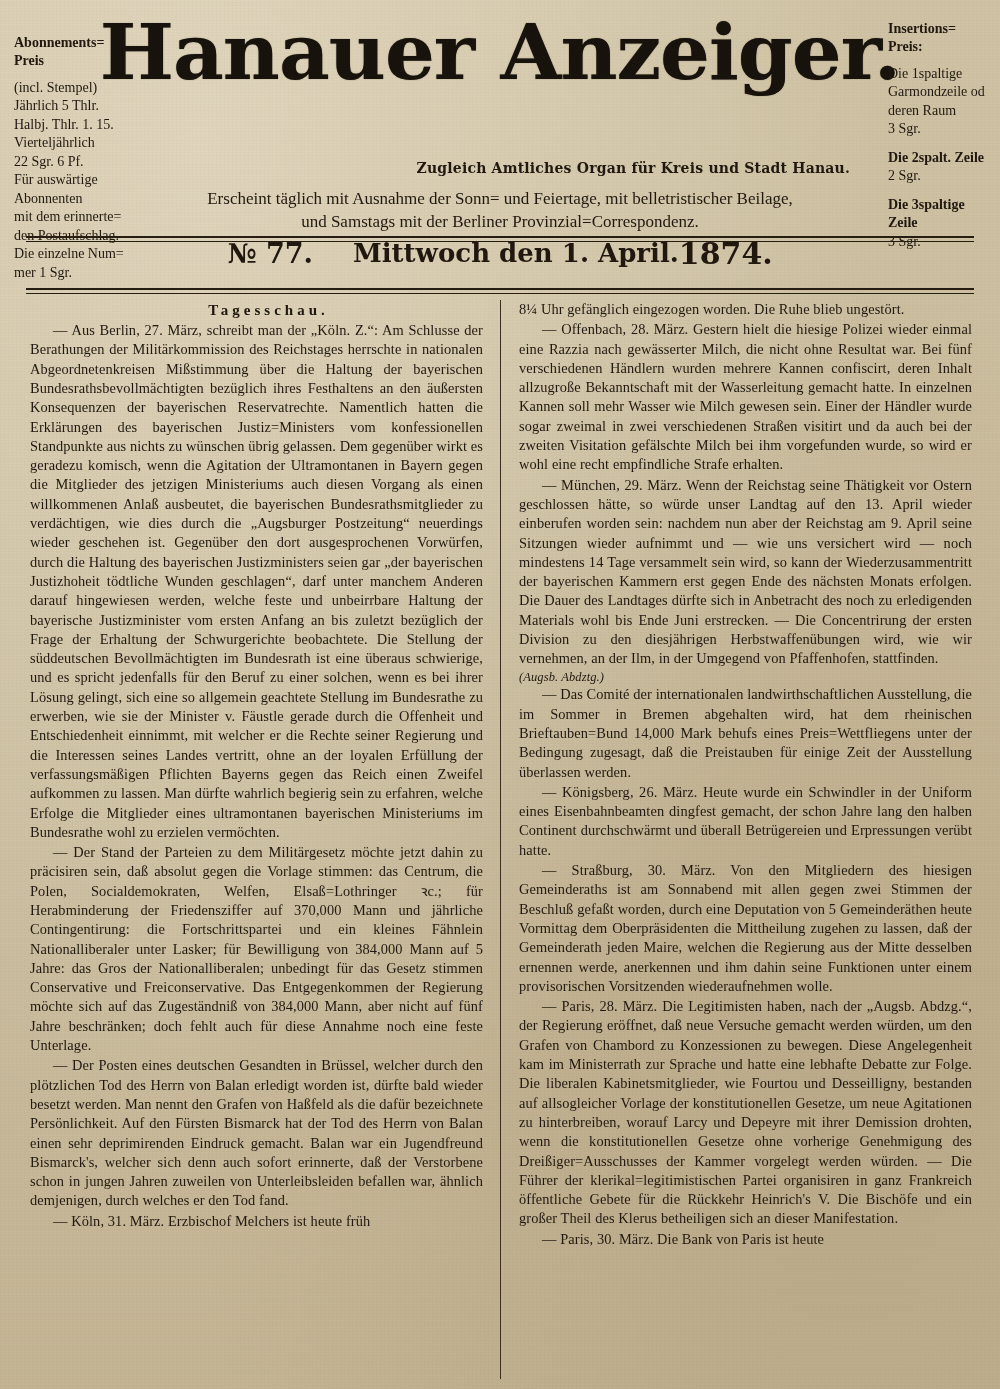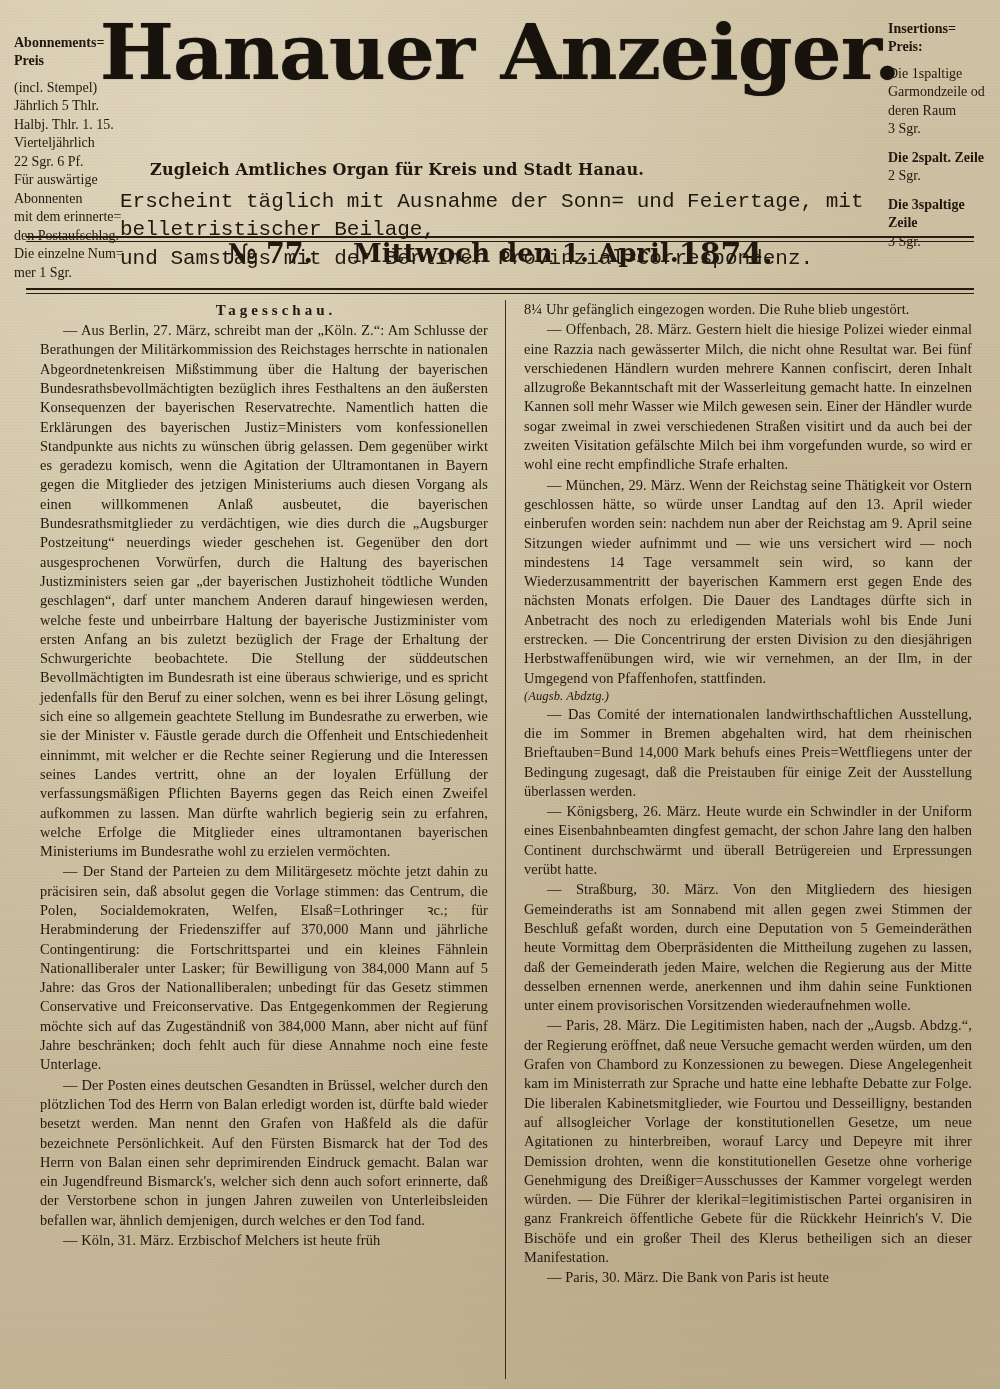--- a/index.html
+++ b/index.html
@@ -42,31 +42,31 @@
     font-weight: 700;
     font-size: 77px;
     letter-spacing: -1px;
     line-height: 1;
     color: #17120c;
     text-shadow: 0 0 1px rgba(20,16,10,.6);
     transform: scaleX(1.02);
   }
   .subtitle1 {
     position: absolute; left: 150px; right: 150px; top: 160px;
-    text-align: left;
+    text-align: right;
     font-family: "DejaVu Serif", serif;
     font-weight: 700;
-    font-size: 16px;
+    font-size: 14px;
     letter-spacing: .2px;
   }
   .subtitle2 {
     position: absolute; left: 120px; right: 120px; top: 188px;
-    text-align: left;
-    font-family: Liberation Mono, monospace;
-    font-size: 21px;
+    text-align: center;
+    font-family: Liberation Serif, serif;
+    font-size: 17px;
     line-height: 1.35;
   }
   .corner {
     position: absolute;
     font-family: Liberation Serif, serif;
     font-size: 14px;
     line-height: 1.32;
     text-align: left;
   }
   .corner.left { left: 14px; top: 34px; width: 110px; }
@@ -107,21 +107,21 @@
     gap: 0;
   }
   .col {
     width: 470px;
     font-size: 14.4px;
     line-height: 1.34;
     text-align: justify;
     font-family: "Liberation Serif", serif;
     letter-spacing: .1px;
   }
-  .col.left { padding-right: 17px; border-right: 1px solid #3a2d1d; margin-left: 10px; }
+  .col.left { padding-right: 17px; border-right: 1px solid #3a2d1d; }
   .col.right { padding-left: 18px; }
   .col p { margin: 0 0 1px 0; text-indent: 1.6em; }
   .col p.cont { text-indent: 0; }
   .sechead {
     text-align: center;
     font-weight: 700;
     letter-spacing: 4px;
     font-size: 15px;
     margin: 0 0 6px 0;
     text-indent: 0;

